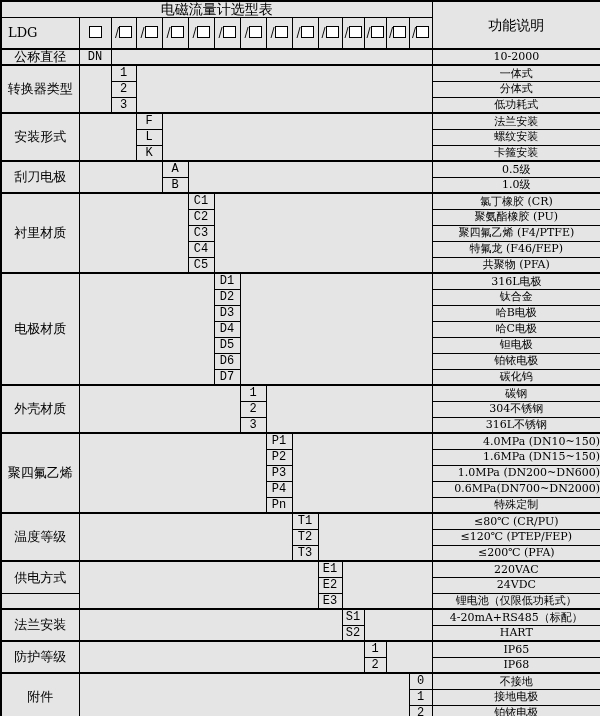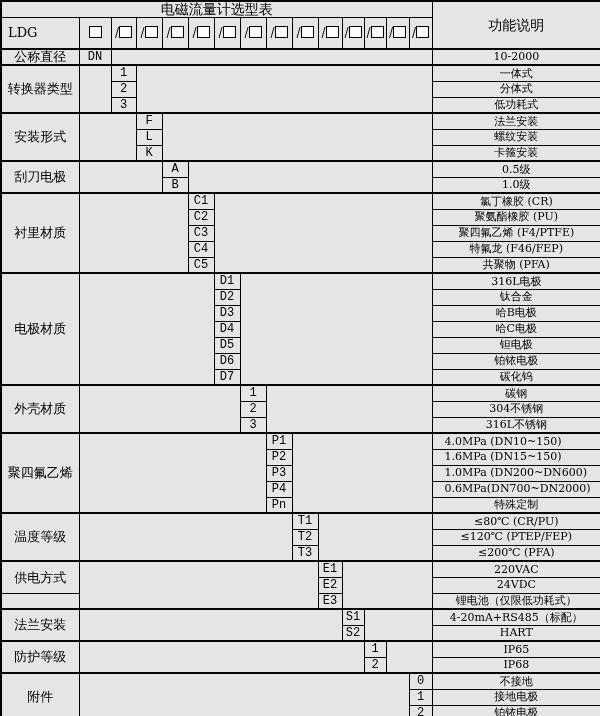--- a/index.html
+++ b/index.html
@@ -9,21 +9,21 @@
   td{border:1px solid #000;padding:0;margin:0;text-align:center;vertical-align:middle;
      font-size:13px;line-height:1.05;white-space:nowrap;overflow:hidden;}
   td.sec-top{border-top:2px solid #000;}
   tr.title-row{height:16px;}
   tr.title-row td{font-size:14px;}
   tr.model{height:32px;}
   tr.data{height:16px;}
   .label-cell{font-size:13px;overflow:visible;}
   .code-cell{font-size:12px;font-family:Liberation Mono, monospace;}
   .func-cell{font-size:11px;}
-  .func-left{text-align:left;padding-left:12px;}
+  .func-left{text-align:right;padding-left:2px;}
   .slot{font-size:12px;}
   .box-icon{display:inline-block;width:11px;height:10px;border:1px solid #000;
             vertical-align:-1px;background:#fff;}
 </style>
 </head>
 <body>
 
 <div class="page">
   <table>
     <colgroup>

